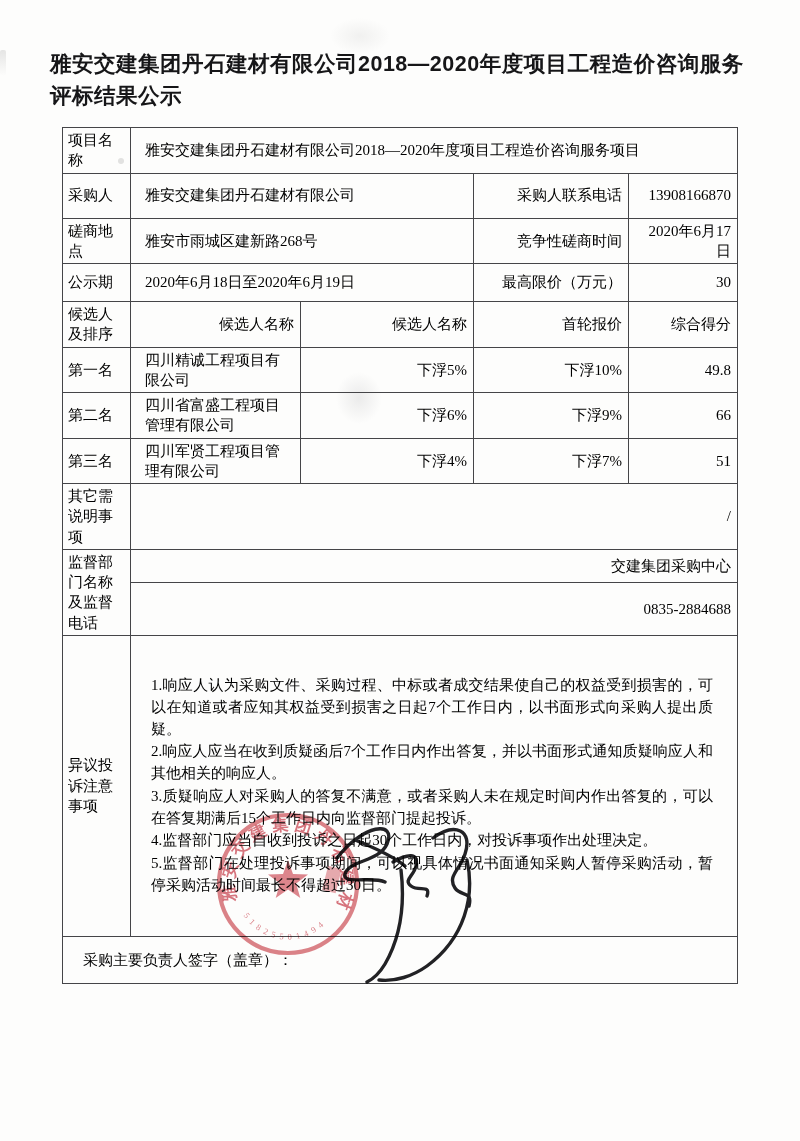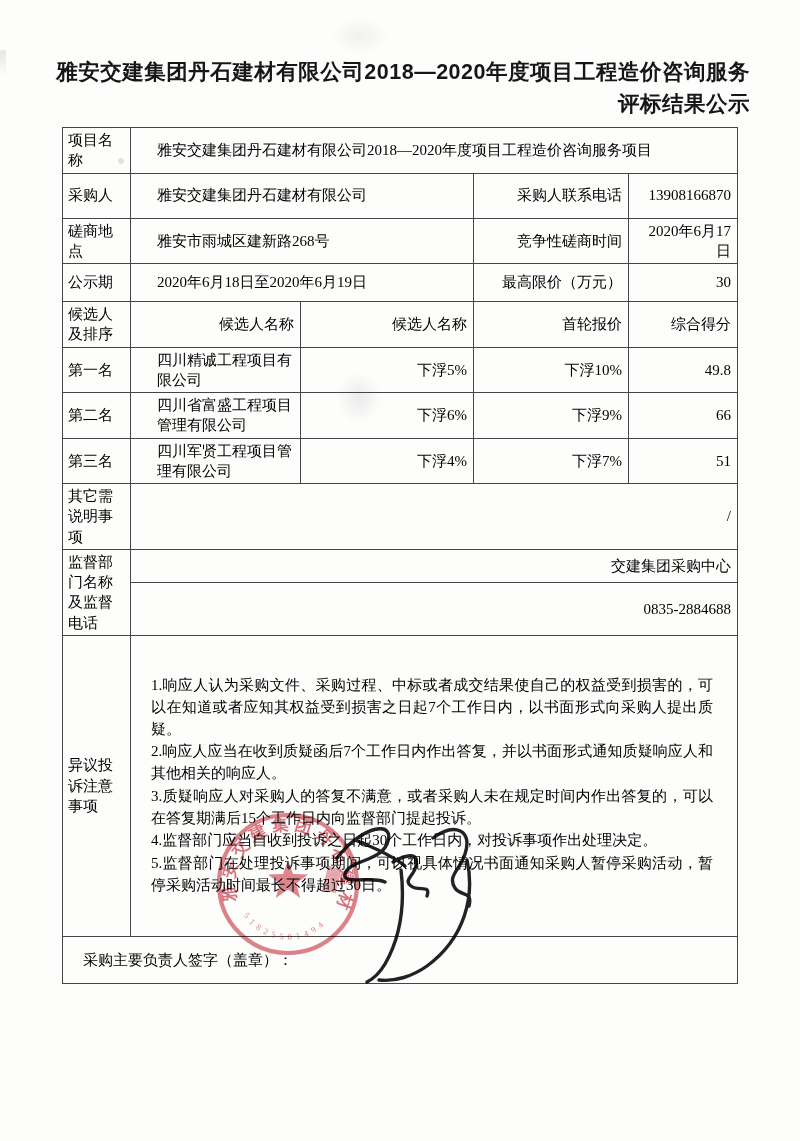--- a/index.html
+++ b/index.html
@@ -12,42 +12,42 @@
     color:#1d1d1f;
   }
   
   .speck{position:absolute;border-radius:50%;pointer-events:none;}
   .sp1{left:330px;top:18px;width:60px;height:36px;background:radial-gradient(closest-side,rgba(150,150,150,.12),rgba(150,150,150,0));}
   .sp2{left:336px;top:372px;width:46px;height:52px;background:radial-gradient(closest-side,rgba(140,140,145,.16),rgba(140,140,145,0));}
   .sp3{left:0px;top:50px;width:6px;height:26px;background:linear-gradient(rgba(120,120,120,.18),rgba(120,120,120,0));border-radius:2px;}
   .sp4{left:118px;top:158px;width:6px;height:6px;background:rgba(120,120,120,.2);}
 
   .doc-title{
-    position:absolute;left:50px;top:56px;width:700px;
+    position:absolute;left:50px;top:48px;width:700px;
     font-family:"Liberation Sans", sans-serif;
     font-weight:bold;font-size:21.5px;line-height:1.5;
-    text-align:right;letter-spacing:.5px;color:#161618;
+    text-align:left;letter-spacing:.5px;color:#161618;
   }
 
   table.doc-table{
     position:absolute;left:62px;top:127px;
     border-collapse:collapse;table-layout:fixed;
     width:675px;
     font-size:15px;color:#000000;
   }
   .doc-table td{
     border:1.6px solid #454548;
     padding:2px 6px;
     vertical-align:middle;
     overflow:hidden;
     line-height:1.35;
   }
   .doc-table td.lbl{padding:2px 3px 2px 5px;}
   .doc-table td.cen{text-align:right;}
-  .doc-table td.val{padding-left:26px;}
+  .doc-table td.val{padding-left:14px;}
   .objection-cell{padding:10px 12px 10px 8px !important;}
   .objection-cell .obj-line{line-height:1.45;margin:1px 12px;text-align:justify;}
   .sig-row td{padding-left:20px;}
 
   .stamp{
     position:absolute;left:213px;top:809px;width:150px;height:150px;
     z-index:5;mix-blend-mode:multiply;opacity:.92;pointer-events:none;
   }
   .signature{
     position:absolute;left:315px;top:796px;width:190px;height:200px;

